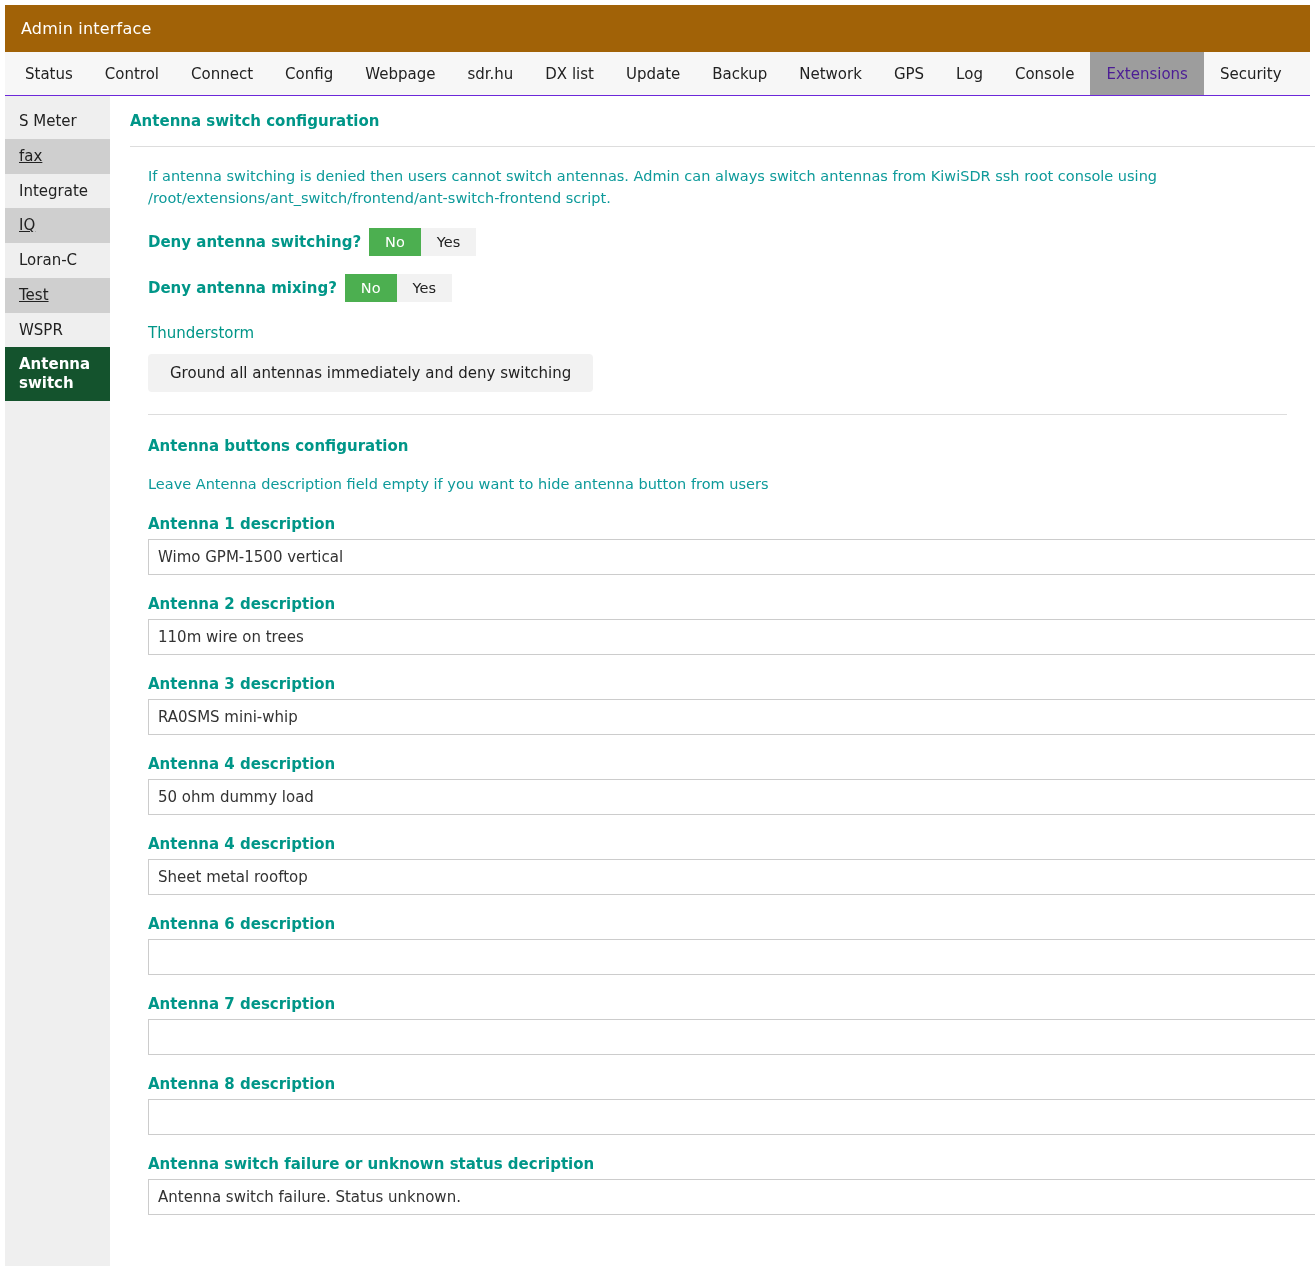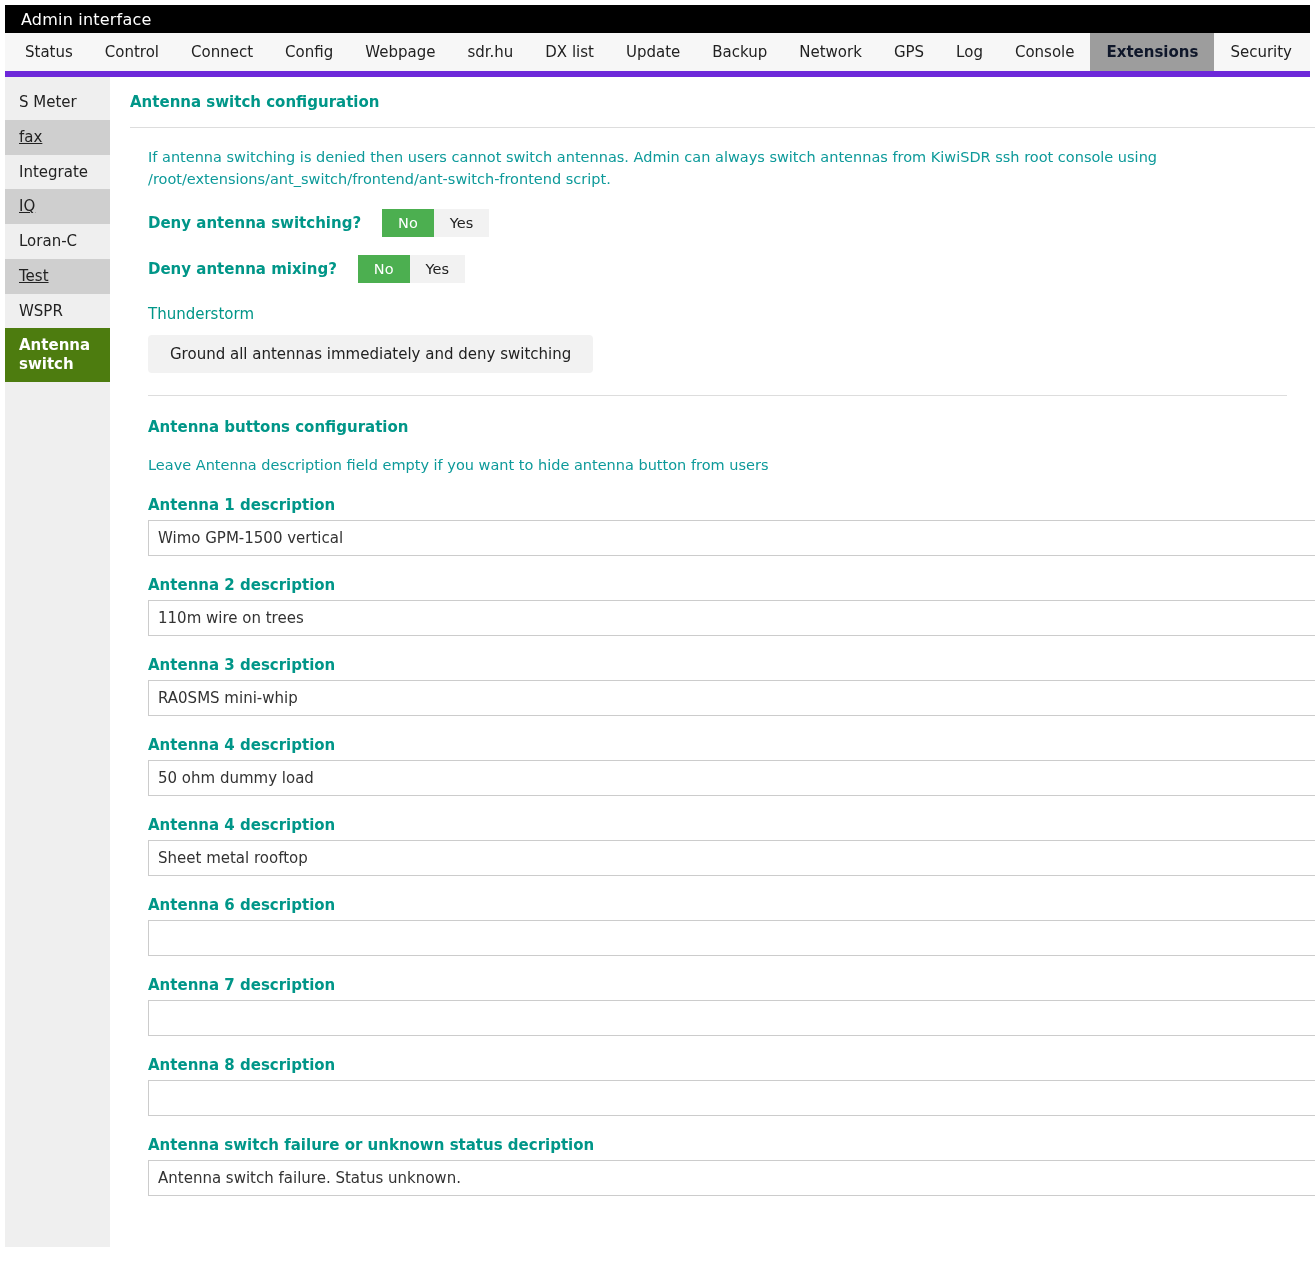--- a/index.html
+++ b/index.html
@@ -7,75 +7,75 @@
     margin: 0; padding: 0;
     background: #ffffff;
     font-family: "DejaVu Sans", "Liberation Sans", sans-serif;
   }
   body { width: 1315px; height: 1280px; position: relative; overflow: hidden; }
 
   .page { position: absolute; left: 5px; top: 5px; width: 1305px; }
 
   
   .titlebar {
-    background: #000000;
-    height: 28px;
+    background: #a16207;
+    height: 47px;
     display: flex;
     align-items: center;
     padding-left: 16px;
   }
   .titlebar-text {
     color: #ffffff;
     font-size: 16px;
     letter-spacing: .2px;
   }
 
   
   .navbar {
     background: #f7f7f7;
-    border-bottom: 6px solid #6d28d9;
+    border-bottom: 1px solid #6d28d9;
     height: 44px;
     display: flex;
     align-items: stretch;
     padding-left: 4px;
   }
   .nav-tab {
     display: flex;
     align-items: center;
     padding: 0 16px;
     font-size: 15px;
     color: #222222;
     cursor: pointer;
     white-space: nowrap;
   }
   .nav-tab.active {
     background: #9d9d9d;
-    color: #0f172a;
-    font-weight: bold;
+    color: #4c1d95;
+    font-weight: normal;
   }
 
   
   .body-split { display: flex; align-items: stretch; min-height: 1170px; }
 
   .sidebar {
     width: 105px;
     flex: 0 0 105px;
     background: #efefef;
     padding-top: 8px;
   }
   .side-item {
     padding: 8px 10px 8px 14px;
     font-size: 15px;
     color: #222222;
     cursor: pointer;
     line-height: 1.25;
   }
   .side-item.alt { background: #cfcfcf; text-decoration: underline; }
   .side-item.active {
-    background: #4d7c0f;
+    background: #14532d;
     color: #ffffff;
     font-weight: bold;
   }
 
   .content {
     flex: 1 1 auto;
     padding: 10px 16px 0 20px;
     background: #ffffff;
   }
 
@@ -104,21 +104,21 @@
     display: flex;
     align-items: stretch;
     margin-top: 18px;
   }
   .field-label {
     color: #009688;
     font-weight: bold;
     font-size: 15px;
     display: flex;
     align-items: center;
-    padding-right: 21px;
+    padding-right: 8px;
     text-align: right;
   }
   .toggle-group { display: flex; }
   .toggle {
     font-size: 14.5px;
     padding: 6px 16px;
     background: #f2f2f2;
     color: #222222;
     cursor: pointer;
     display: flex;

